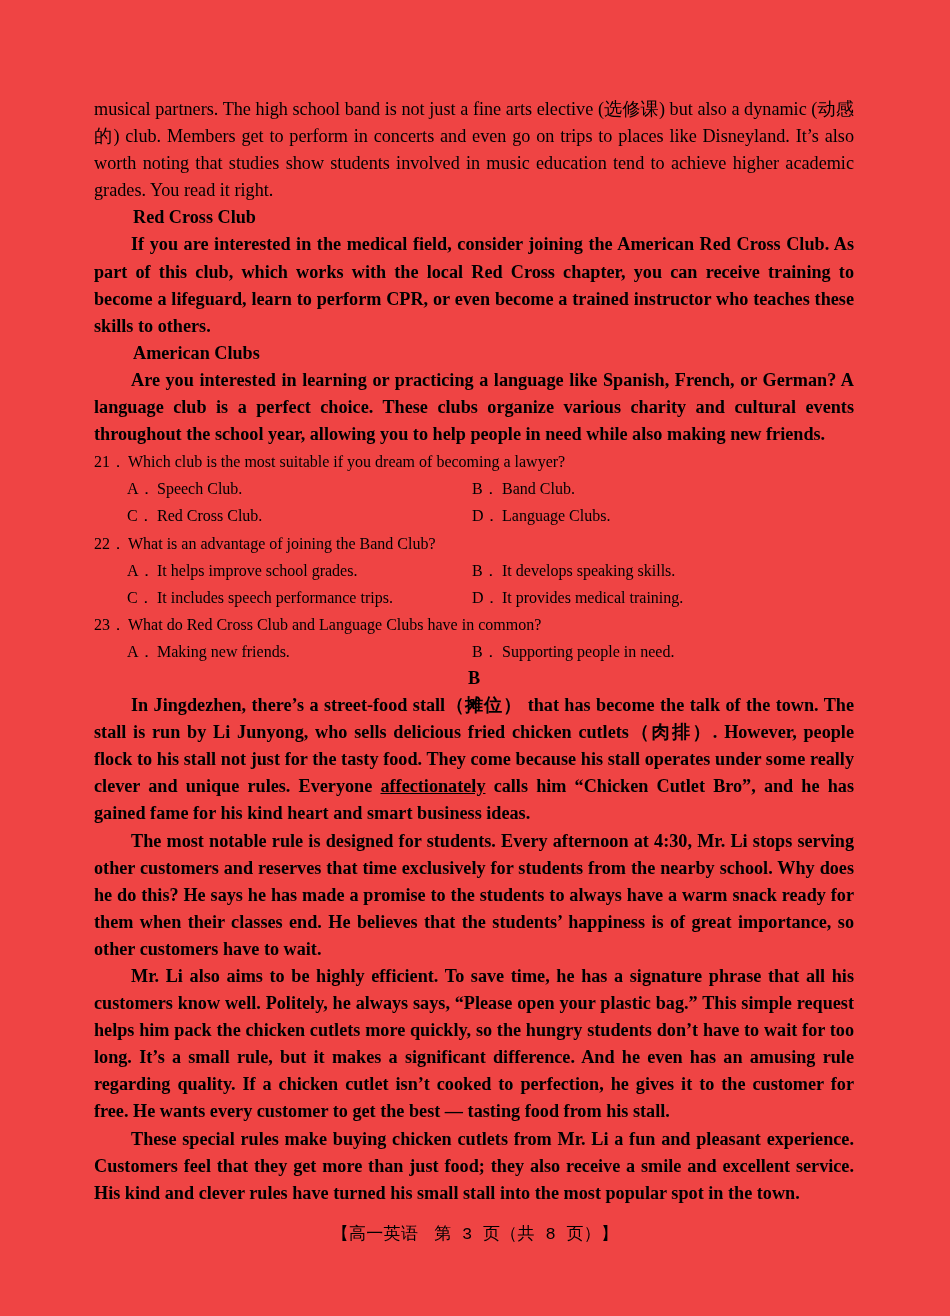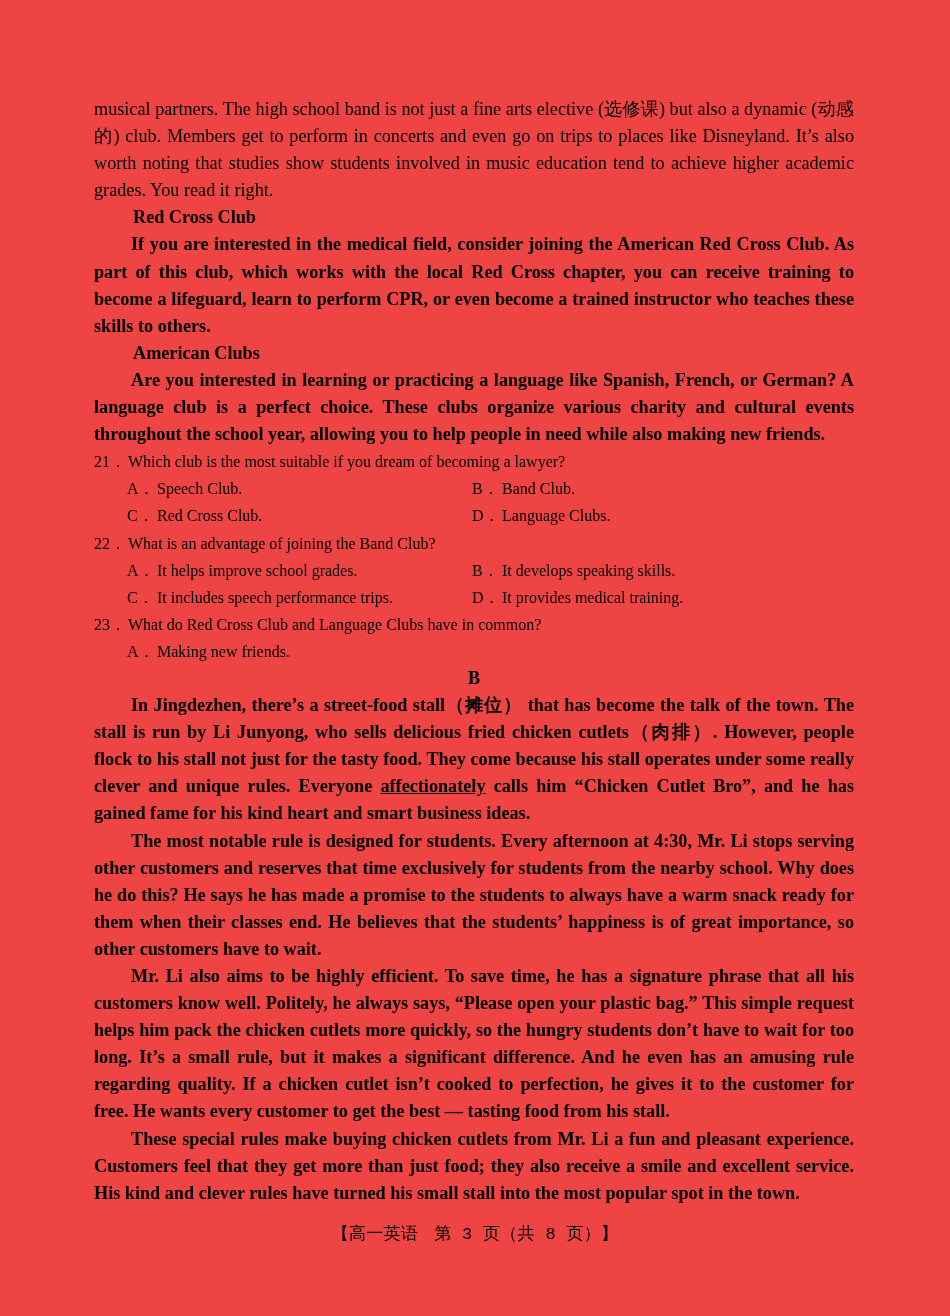--- a/index.html
+++ b/index.html
@@ -141,20 +141,21 @@
       <div class="opt-row">
         <span class="opt opt-left"><span class="opt-label"><span>C</span><span>．</span></span><span>It includes speech performance trips.</span></span>
         <span class="opt opt-right"><span class="opt-label"><span>D</span><span>．</span></span><span>It provides medical training.</span></span>
       </div>
     </div>
 
     <div class="question">
       <p class="q-stem"><span class="q-num"><span>23</span><span>．</span></span><span>What do Red Cross Club and Language Clubs have in common?</span></p>
       <div class="opt-row">
         <span class="opt opt-left"><span class="opt-label"><span>A</span><span>．</span></span><span>Making new friends.</span></span>
+        <span class="opt opt-right"><span class="opt-label"><span>B</span><span>．</span></span><span>Supporting people in need.</span></span>
       </div>
     </div>
 
     <p class="section-letter">B</p>
 
     <p class="para indent"><span>In Jingdezhen, there’s a street-food stall（摊位） that has become the talk of the town. The stall is run by Li Junyong, who sells delicious fried chicken cutlets（肉排）. However, people flock to his stall not just for the tasty food. They come because his stall operates under some really clever and unique rules. Everyone </span><span class="underlined">affectionately</span><span> calls him “Chicken Cutlet Bro”, and he has gained fame for his kind heart and smart business ideas.</span></p>
 
     <p class="para indent">The most notable rule is designed for students. Every afternoon at 4:30, Mr. Li stops serving other customers and reserves that time exclusively for students from the nearby school. Why does he do this? He says he has made a promise to the students to always have a warm snack ready for them when their classes end. He believes that the students’ happiness is of great importance, so other customers have to wait.</p>
 
     <p class="para indent">Mr. Li also aims to be highly efficient. To save time, he has a signature phrase that all his customers know well. Politely, he always says, “Please open your plastic bag.” This simple request helps him pack the chicken cutlets more quickly, so the hungry students don’t have to wait for too long. It’s a small rule, but it makes a significant difference. And he even has an amusing rule regarding quality. If a chicken cutlet isn’t cooked to perfection, he gives it to the customer for free. He wants every customer to get the best — tasting food from his stall.</p>

